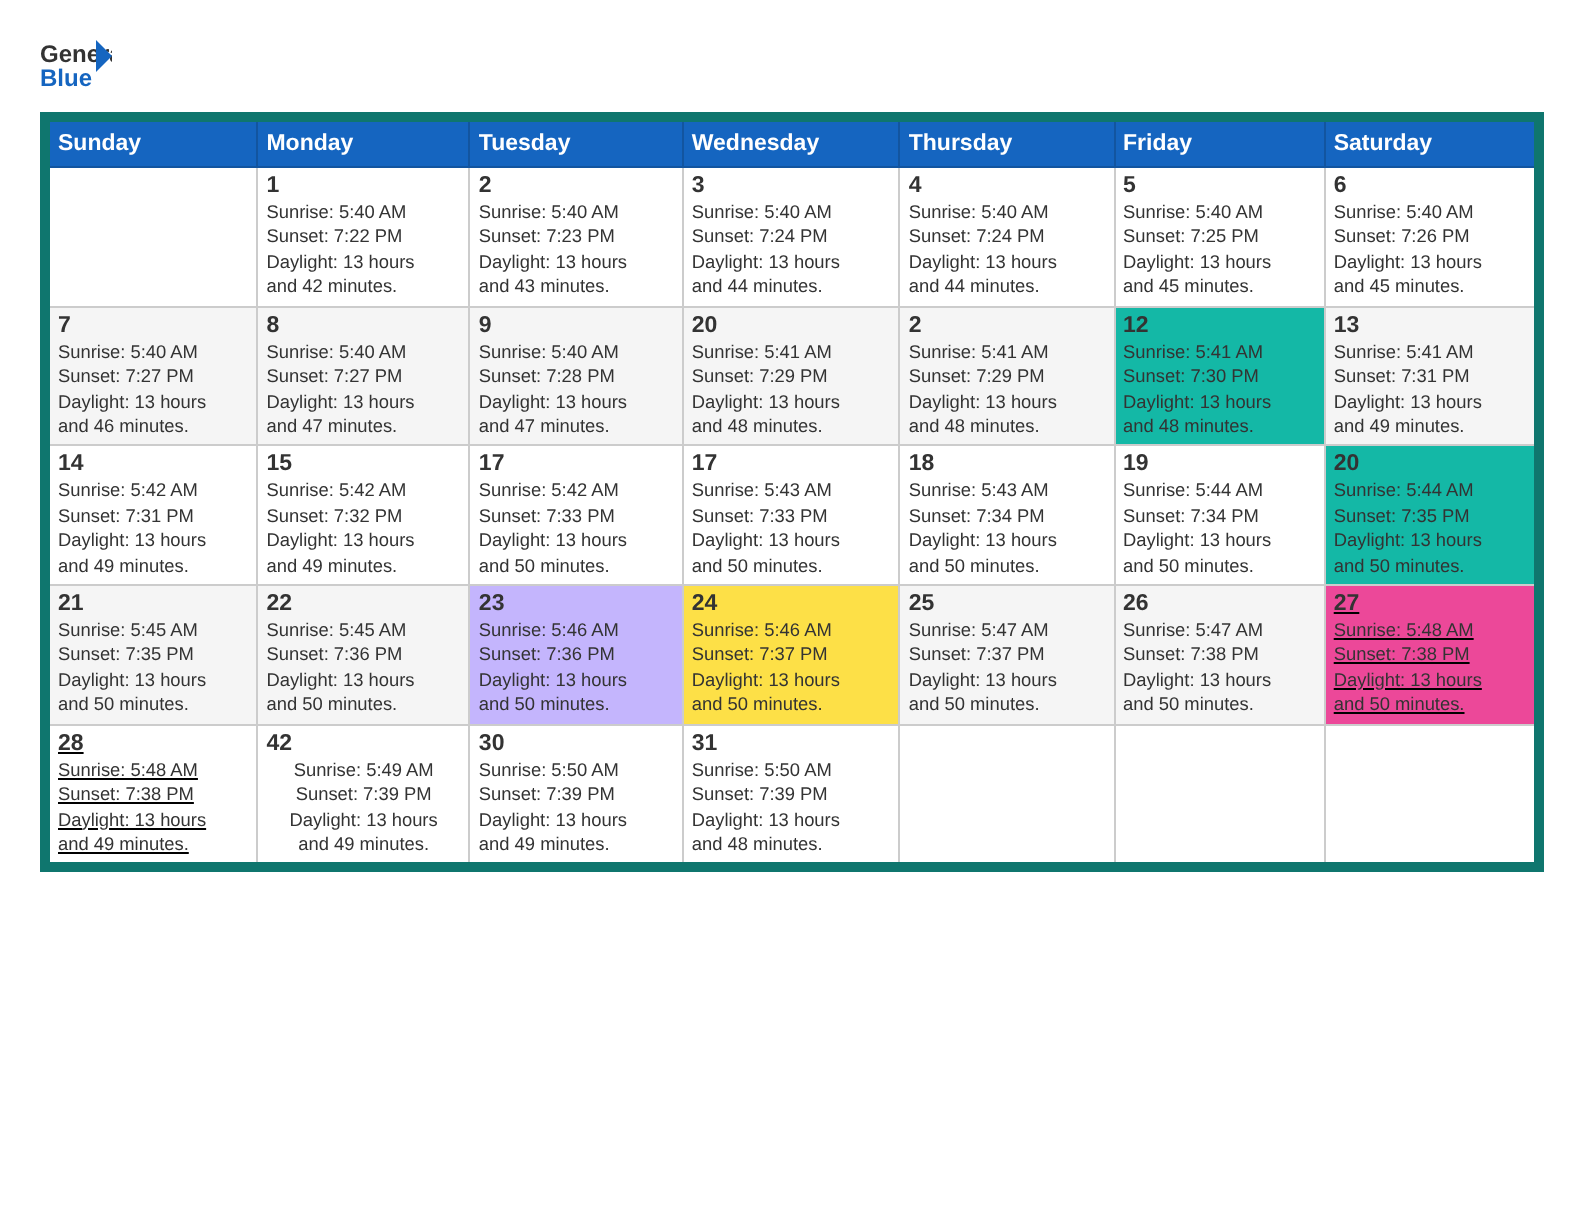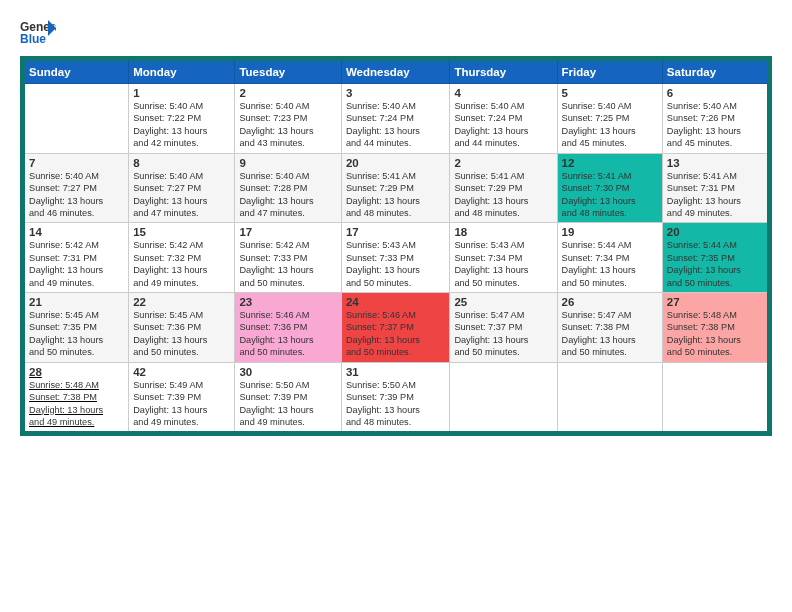--- a/index.html
+++ b/index.html
@@ -269,67 +269,67 @@
 Daylight: 13 hours
 and 50 minutes.</div>
           </td>
           <td style="background: rgb(245, 245, 245);">
             <span class="day-num">22</span>
             <div class="day-info" style="white-space: pre-line;">Sunrise: 5:45 AM
 Sunset: 7:36 PM
 Daylight: 13 hours
 and 50 minutes.</div>
           </td>
-          <td style="background: #f9a8d4;">
+          <td style="background: #c4b5fd;">
             <span class="day-num">23</span>
             <div class="day-info" style="white-space: pre-line;">Sunrise: 5:46 AM
 Sunset: 7:36 PM
 Daylight: 13 hours
 and 50 minutes.</div>
           </td>
-          <td style="background: #ef4444;">
+          <td style="background: #fde047;">
             <span class="day-num">24</span>
             <div class="day-info" style="white-space: pre-line;">Sunrise: 5:46 AM
 Sunset: 7:37 PM
 Daylight: 13 hours
 and 50 minutes.</div>
           </td>
           <td style="background: rgb(245, 245, 245);">
             <span class="day-num">25</span>
             <div class="day-info" style="white-space: pre-line;">Sunrise: 5:47 AM
 Sunset: 7:37 PM
 Daylight: 13 hours
 and 50 minutes.</div>
           </td>
           <td style="background: rgb(245, 245, 245);">
             <span class="day-num">26</span>
             <div class="day-info" style="white-space: pre-line;">Sunrise: 5:47 AM
 Sunset: 7:38 PM
 Daylight: 13 hours
 and 50 minutes.</div>
           </td>
-          <td style="background: #fca5a5;">
+          <td style="background: #ec4899; text-decoration: underline;">
             <span class="day-num">27</span>
             <div class="day-info" style="white-space: pre-line;">Sunrise: 5:48 AM
 Sunset: 7:38 PM
 Daylight: 13 hours
 and 50 minutes.</div>
           </td>
         </tr>
         <tr>
           <td style="background: rgb(255, 255, 255); text-decoration: underline;">
             <span class="day-num">28</span>
             <div class="day-info" style="white-space: pre-line;">Sunrise: 5:48 AM
 Sunset: 7:38 PM
 Daylight: 13 hours
 and 49 minutes.</div>
           </td>
           <td style="background: rgb(255, 255, 255);">
             <span class="day-num">42</span>
-            <div class="day-info" style="white-space: pre-line;">Sunrise: 5:49 AM
+            <div class="day-info" style="white-space: pre-line; text-align: center;">Sunrise: 5:49 AM
 Sunset: 7:39 PM
 Daylight: 13 hours
 and 49 minutes.</div>
           </td>
           <td style="background: rgb(255, 255, 255);">
             <span class="day-num">30</span>
             <div class="day-info" style="white-space: pre-line;">Sunrise: 5:50 AM
 Sunset: 7:39 PM
 Daylight: 13 hours
 and 49 minutes.</div>

